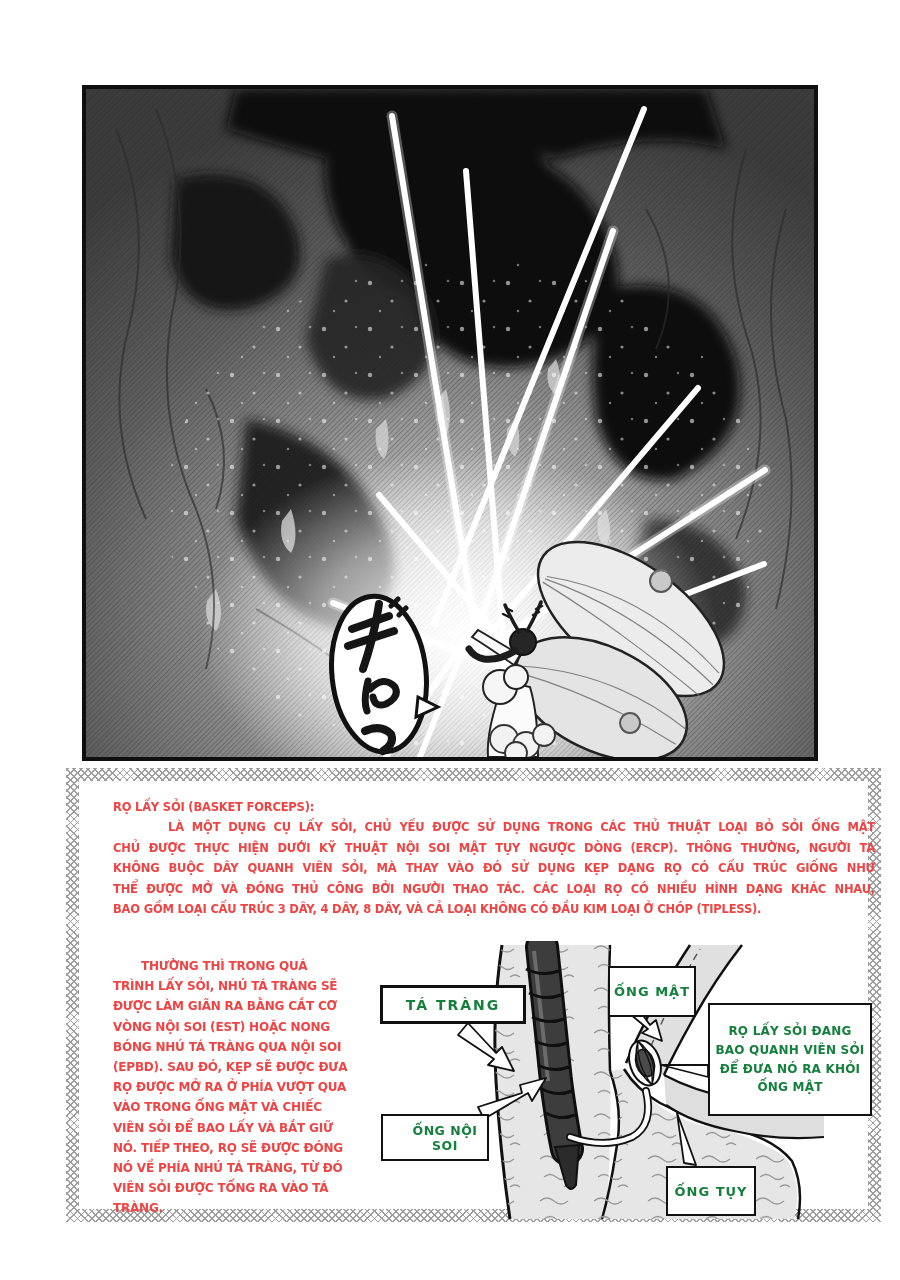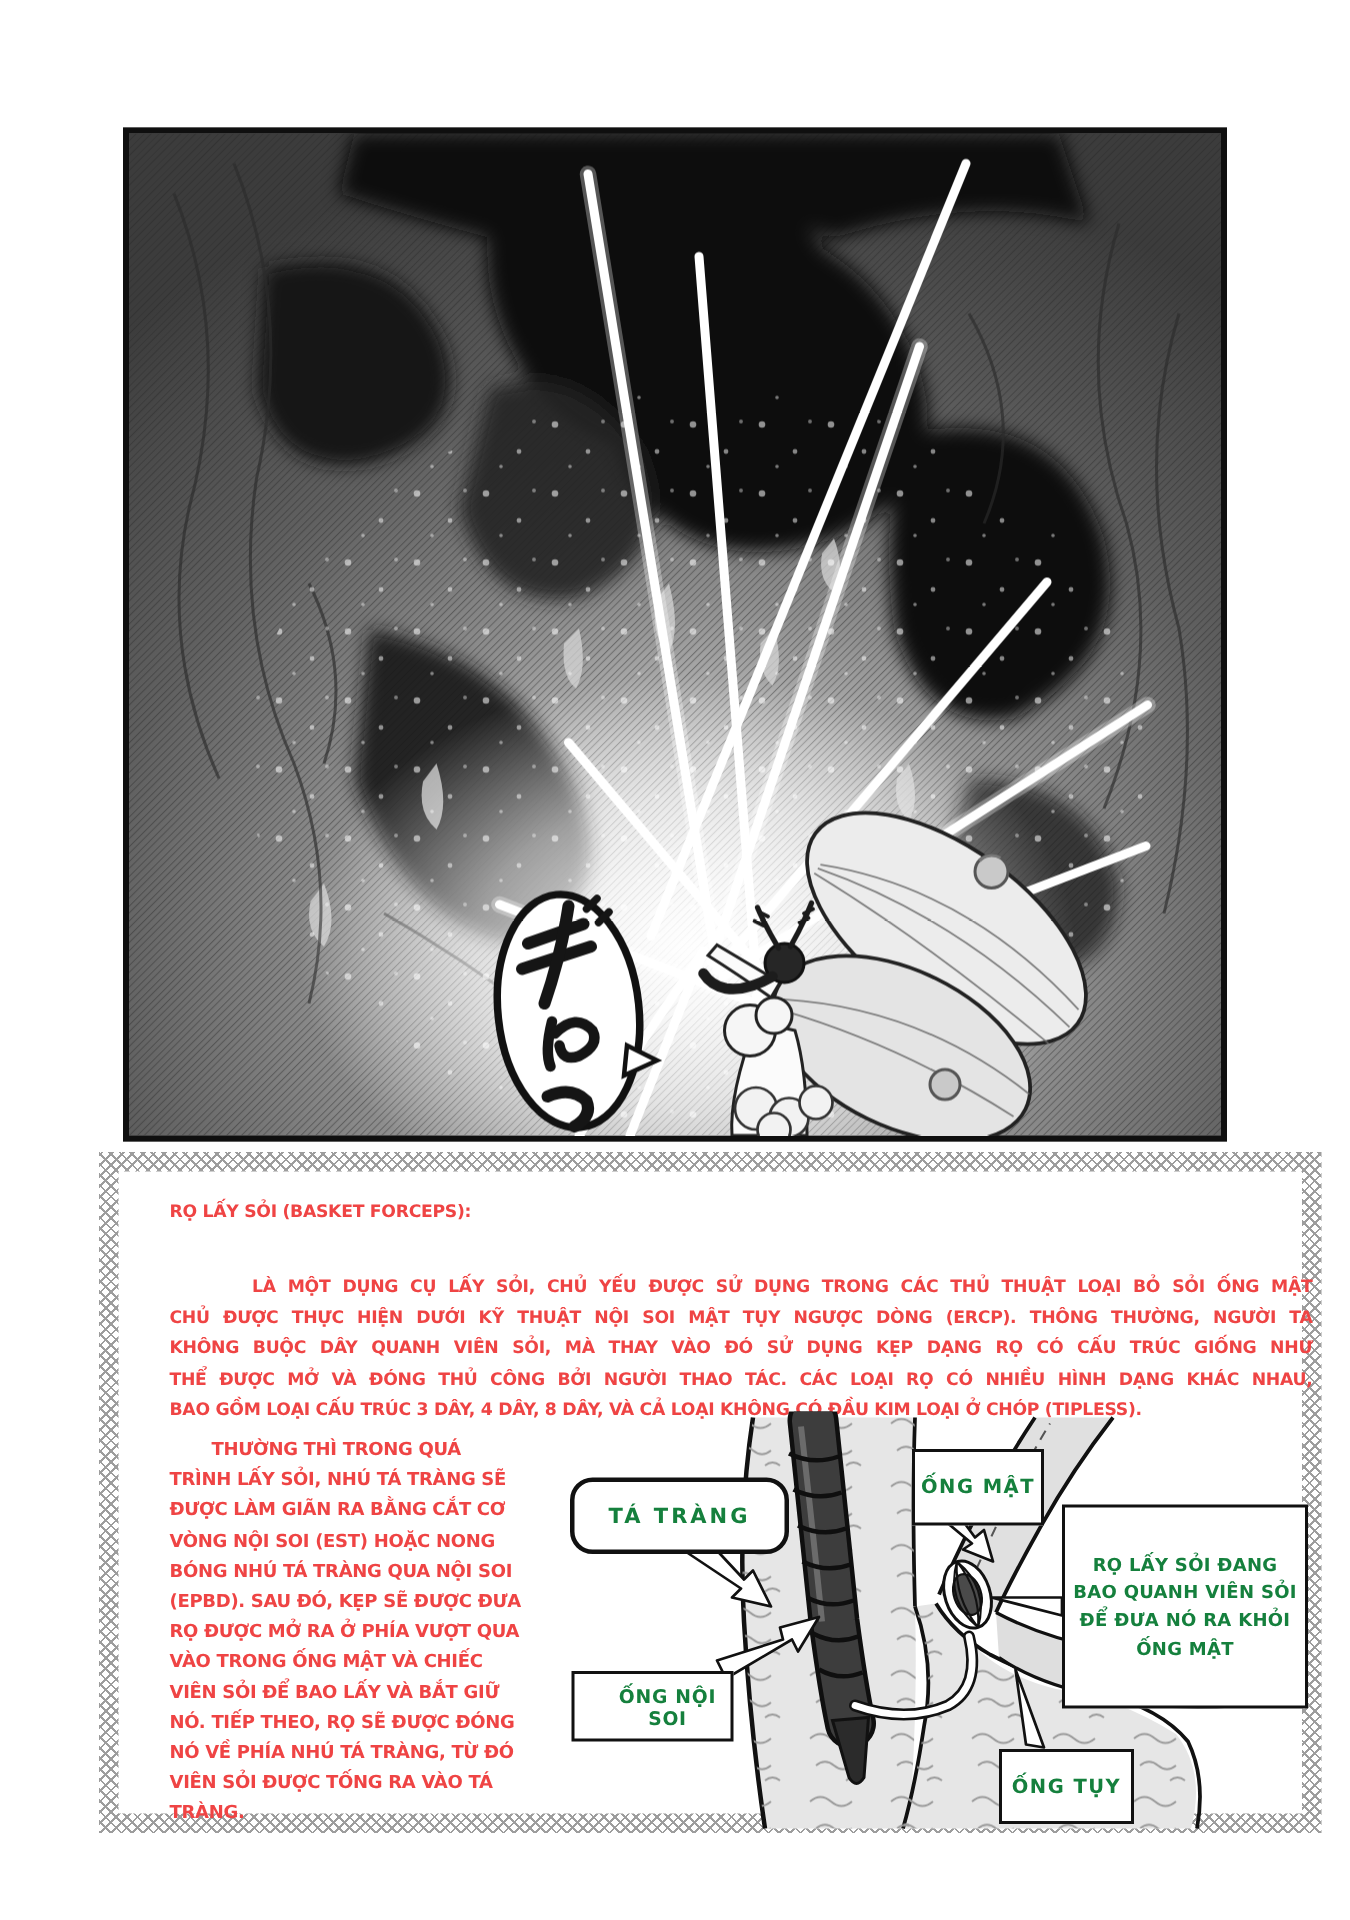--- a/index.html
+++ b/index.html
@@ -15,34 +15,34 @@
       repeating-linear-gradient(45deg,#9d9d9d 0 1.3px,rgba(0,0,0,0) 1.3px 5px),
       repeating-linear-gradient(-45deg,#9d9d9d 0 1.3px,rgba(0,0,0,0) 1.3px 5px),
       #fff;}
   .panel-info .inner{position:absolute;left:13px;top:13px;right:13px;bottom:13px;background:#fff;}
   
   .txt{color:#ef4444;font-weight:bold;}
   .para{position:absolute;left:34px;top:16px;width:762px;}
   .para .pline{height:20.4px;line-height:20.4px;font-size:11.5px;letter-spacing:-0.2px;
                white-space:nowrap;text-align:justify;text-align-last:justify;}
   .para .pline.noj{text-align-last:left;}
-  .para .pline.ind{padding-left:55px;width:707px;margin-top:30px;}
+  .para .pline.ind{padding-left:55px;width:707px;}
   .col{position:absolute;left:34px;top:156px;width:266px;}
   .col .cline{height:20.2px;line-height:20.2px;font-size:12px;letter-spacing:-0.2px;white-space:nowrap;}
   .col .cline.ind{padding-left:28px;margin-top:19px;}
   
   .diagram{position:absolute;left:295px;top:160px;width:520px;height:284px;}
   .diagram svg{display:block;width:520px;height:284px;}
   .dlabel{position:absolute;box-sizing:border-box;background:#fff;border:3px solid #111;
           display:flex;align-items:center;justify-content:center;text-align:center;
           color:#15803d;font-weight:bold;}
   .dlabel.thin{border-width:2px;}
-  .lbl-tatrang{left:301px;top:204px;width:146px;height:51px;font-size:14px;letter-spacing:2px;border-radius:15px;}
+  .lbl-tatrang{left:301px;top:204px;width:146px;height:39px;font-size:14px;letter-spacing:2px;}
   .lbl-ongmat{left:529px;top:185px;width:88px;height:51px;font-size:13px;letter-spacing:1px;}
-  .lbl-basket{left:629px;top:222px;width:164px;height:136px;font-size:12px;line-height:1.55;
+  .lbl-basket{left:629px;top:222px;width:164px;height:113px;font-size:12px;line-height:1.55;
               white-space:pre-line;letter-spacing:0.2px;}
   .lbl-ongnoisoi{left:302px;top:333px;width:108px;height:47px;font-size:12.5px;letter-spacing:0.5px;padding-left:20px;}
   .lbl-ongtuy{left:587px;top:385px;width:90px;height:50px;font-size:13px;letter-spacing:1px;}
   .hidden-data{display:none;}
 </style>
 </head>
 <body>
 
 <div class="page">
 

